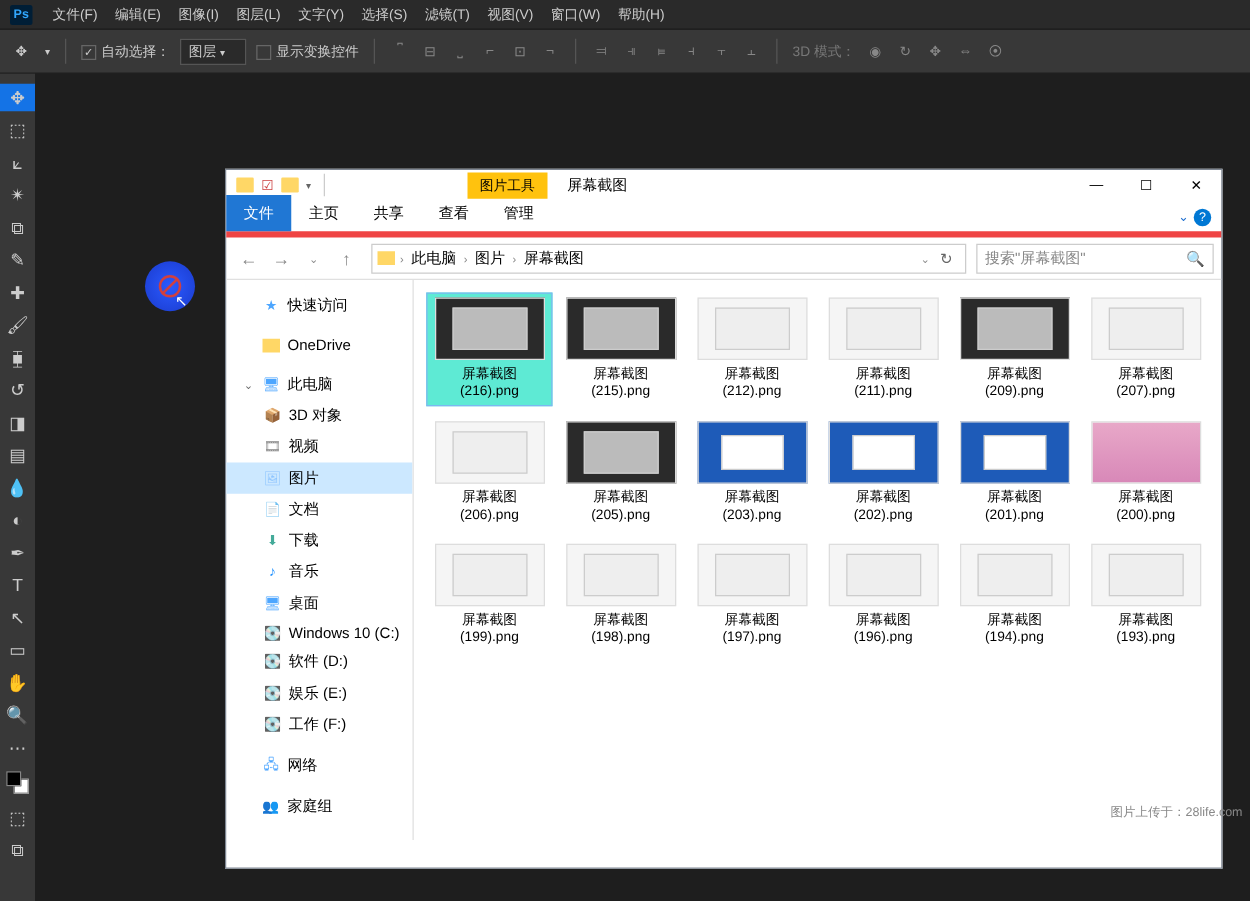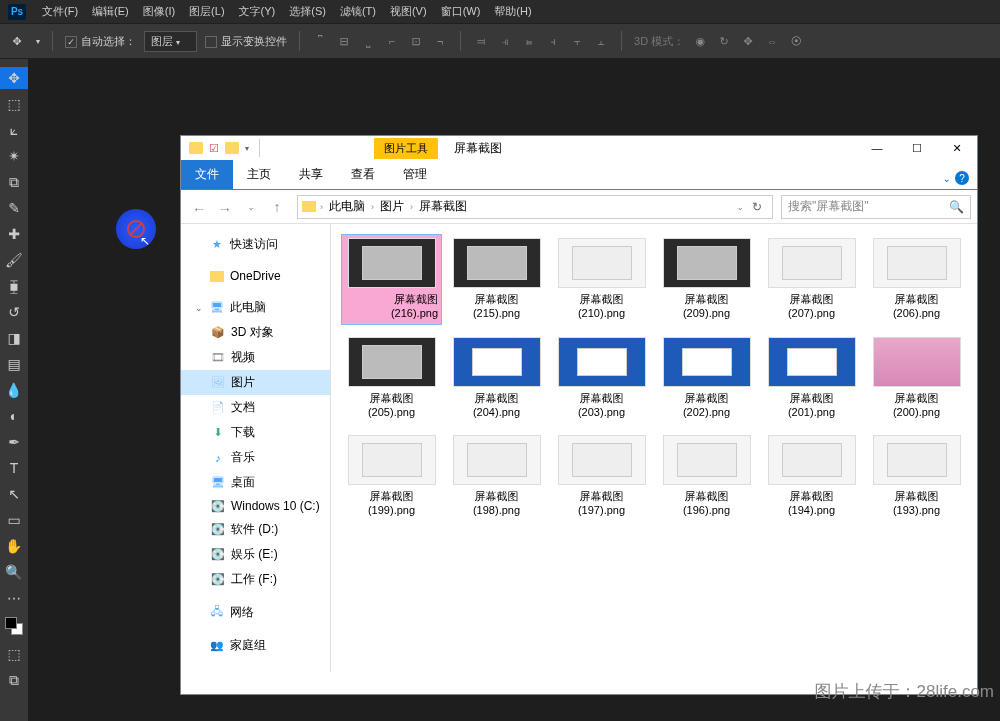--- a/index.html
+++ b/index.html
@@ -36,21 +36,21 @@
     .explorer { position: absolute; left: 180px; top: 135px; width: 798px; height: 560px; background: #fff; border: 1px solid #7e8692; }
     .ex-titlebar { height: 24px; display: flex; align-items: center; padding-left: 8px; font-size: 12px; }
     .ex-titlebar-icons { display: flex; align-items: center; gap: 6px; }
     .ex-titlebar-folder { width: 14px; height: 12px; background: #ffd766; border-radius: 1px; }
     .ex-separator { border-left: 1px solid #ccc; height: 18px; margin: 0 4px; }
     .ex-pictools-tab { margin-left: 110px; background: #ffc20e; padding: 3px 10px; font-size: 11px; }
     .ex-window-title { margin-left: 16px; font-size: 12px; }
     .ex-wincontrols { margin-left: auto; display: flex; }
     .ex-winbtn { width: 40px; height: 24px; display: flex; align-items: center; justify-content: center; font-size: 11px; }
     
-    .ex-ribbon { height: 30px; display: flex; align-items: flex-end; font-size: 12px; border-bottom: 1px solid #ef4444; }
+    .ex-ribbon { height: 30px; display: flex; align-items: flex-end; font-size: 12px; border-bottom: 5px solid #ef4444; }
     .ex-ribbon-tab { padding: 6px 14px; cursor: default; }
     .ex-ribbon-tab.file { background: #2077d4; color: #fff; }
     .ex-ribbon-help { margin-left: auto; padding: 4px 8px; color: #1e6fd0; display: flex; gap: 4px; align-items: center; }
     .ex-help-circle { width: 14px; height: 14px; border-radius: 50%; background: #0078d4; color: #fff; font-size: 10px; display: flex; align-items: center; justify-content: center; }
     
     .ex-navbar { height: 34px; border-bottom: 1px solid #e0e0e0; display: flex; align-items: center; padding: 0 6px; gap: 2px; font-size: 12px; }
     .ex-navbtn { width: 24px; height: 24px; display: flex; align-items: center; justify-content: center; color: #888; font-size: 14px; }
     .ex-breadcrumb { flex: 1; height: 24px; border: 1px solid #ccc; display: flex; align-items: center; padding: 0 4px; margin: 0 6px; gap: 2px; }
     .ex-crumb { padding: 2px 4px; }
     .ex-crumb-sep { color: #888; font-size: 9px; }
@@ -71,34 +71,34 @@
     .ico-img { color: #8ec5ff; }
     .ico-music { color: #1e90ff; }
     .ico-desktop { color: #4da6ff; }
     .ico-drive { color: #8a8a8a; }
     .ico-net { color: #4da6ff; }
     .ex-side-exp { width: 9px; font-size: 9px; color: #666; }
     
     .ex-content { flex: 1; overflow-y: auto; padding: 10px; position: relative; }
     .ex-grid { display: grid; grid-template-columns: repeat(6, 1fr); gap: 8px 4px; }
     .ex-item { display: flex; flex-direction: column; align-items: center; padding: 4px; font-size: 11px; text-align: center; cursor: default; }
-    .ex-item.selected { background: #f9a8d4; border: 1px solid #7cb8f1; padding: 3px; text-align: right; }
+    .ex-item.selected { background: #5eead4; border: 1px solid #7cb8f1; padding: 3px; }
     .ex-thumb { width: 88px; height: 50px; background: #2a2a2a; border: 1px solid #ddd; margin-bottom: 4px; display: flex; align-items: center; justify-content: center; overflow: hidden; position: relative; }
     .ex-thumb.light { background: #f5f5f5; }
     .ex-thumb.blue-desk { background: #1e5bb8; }
     .ex-thumb.pink { background: linear-gradient(#e8a8c8, #d888b8); }
     .ex-thumb-inner { width: 60px; height: 34px; background: #eee; border: 1px solid #ccc; }
     .ex-item-name { line-height: 1.3; }
     
     .ex-status { height: 24px; border-top: 1px solid #e0e0e0; display: flex; align-items: center; padding: 0 10px; font-size: 11px; color: #555; gap: 14px; }
     .ex-view-switch { margin-left: auto; display: flex; gap: 2px; }
     .ex-view-btn { width: 20px; height: 16px; border: 1px solid #ccc; display: flex; align-items: center; justify-content: center; font-size: 11px; }
     .ex-view-btn.active { background: #cce8ff; }
     
-    .watermark { position: absolute; right: 6px; top: 680px; color: #888; font-size: 17px; }
+    .watermark { position: absolute; right: 6px; top: 643px; color: #888; font-size: 10px; }
   </style>
 </head>
 <body>
 
 <div class="ps-menubar">
   <div class="ps-logo">Ps</div>
   <span>文件(F)</span>
   <span>编辑(E)</span>
   <span>图像(I)</span>
   <span>图层(L)</span>
@@ -321,21 +321,27 @@
           <div class="ex-item">
             <div class="ex-thumb dark">
               <div class="ex-thumb-inner" style="background: rgb(187, 187, 187);"></div>
             </div>
             <div class="ex-item-name">屏幕截图 (215).png</div>
           </div>
           <div class="ex-item">
             <div class="ex-thumb light">
               <div class="ex-thumb-inner"></div>
             </div>
-            <div class="ex-item-name">屏幕截图 (210).png</div>
+            <div class="ex-item-name">屏幕截图 (212).png</div>
+          </div>
+          <div class="ex-item">
+            <div class="ex-thumb light">
+              <div class="ex-thumb-inner"></div>
+            </div>
+            <div class="ex-item-name">屏幕截图 (211).png</div>
           </div>
           <div class="ex-item">
             <div class="ex-thumb dark">
               <div class="ex-thumb-inner" style="background: rgb(187, 187, 187);"></div>
             </div>
             <div class="ex-item-name">屏幕截图 (209).png</div>
           </div>
           <div class="ex-item">
             <div class="ex-thumb light">
               <div class="ex-thumb-inner"></div>
@@ -351,38 +357,32 @@
           <div class="ex-item">
             <div class="ex-thumb dark">
               <div class="ex-thumb-inner" style="background: rgb(187, 187, 187);"></div>
             </div>
             <div class="ex-item-name">屏幕截图 (205).png</div>
           </div>
           <div class="ex-item">
             <div class="ex-thumb blue-desk">
               <div class="ex-thumb-inner" style="background: rgb(255, 255, 255); width: 50px; height: 28px;"></div>
             </div>
-            <div class="ex-item-name">屏幕截图 (204).png</div>
+            <div class="ex-item-name">屏幕截图 (203).png</div>
           </div>
           <div class="ex-item">
             <div class="ex-thumb blue-desk">
               <div class="ex-thumb-inner" style="background: rgb(255, 255, 255); width: 50px; height: 28px;"></div>
             </div>
-            <div class="ex-item-name">屏幕截图 (203).png</div>
+            <div class="ex-item-name">屏幕截图 (202).png</div>
           </div>
           <div class="ex-item">
             <div class="ex-thumb blue-desk">
               <div class="ex-thumb-inner" style="background: rgb(255, 255, 255); width: 50px; height: 28px;"></div>
             </div>
-            <div class="ex-item-name">屏幕截图 (202).png</div>
-          </div>
-          <div class="ex-item">
-            <div class="ex-thumb blue-desk">
-              <div class="ex-thumb-inner" style="background: rgb(255, 255, 255); width: 50px; height: 28px;"></div>
-            </div>
             <div class="ex-item-name">屏幕截图 (201).png</div>
           </div>
           <div class="ex-item">
             <div class="ex-thumb pink"></div>
             <div class="ex-item-name">屏幕截图 (200).png</div>
           </div>
           <div class="ex-item">
             <div class="ex-thumb light">
               <div class="ex-thumb-inner"></div>
             </div>

